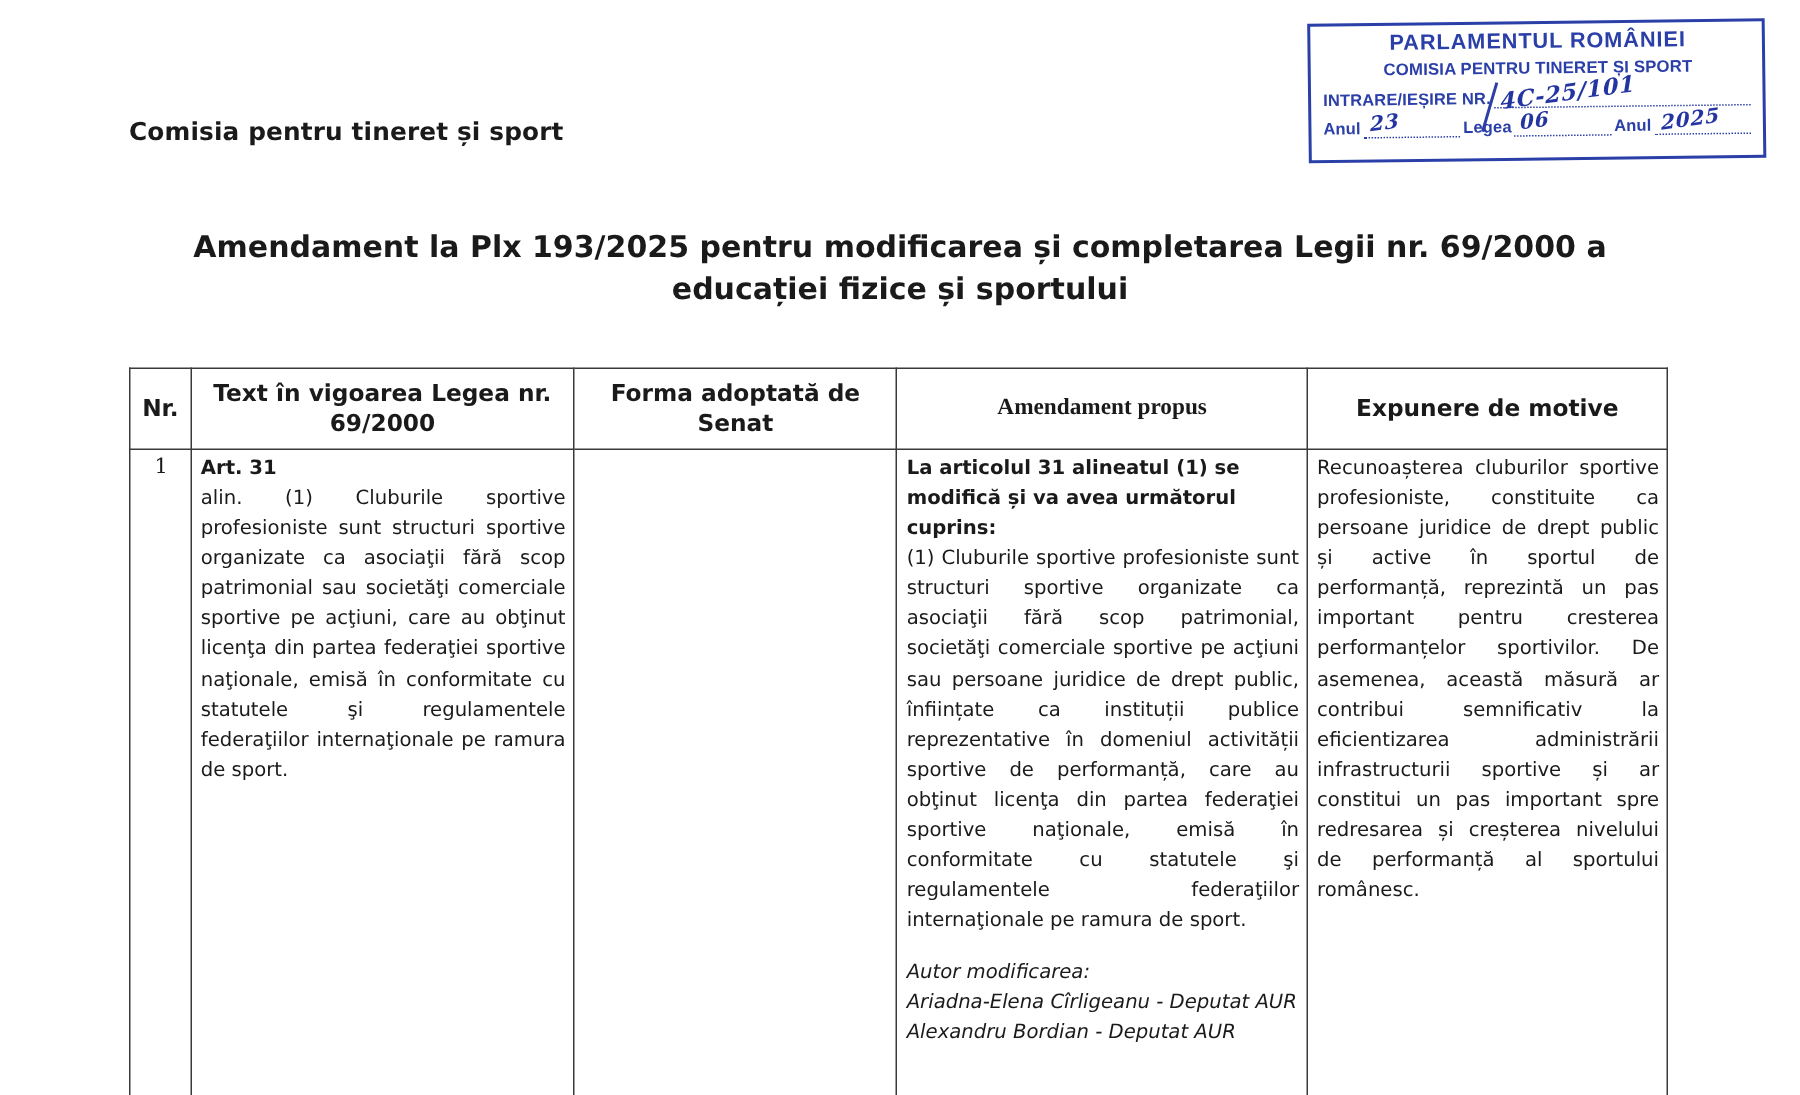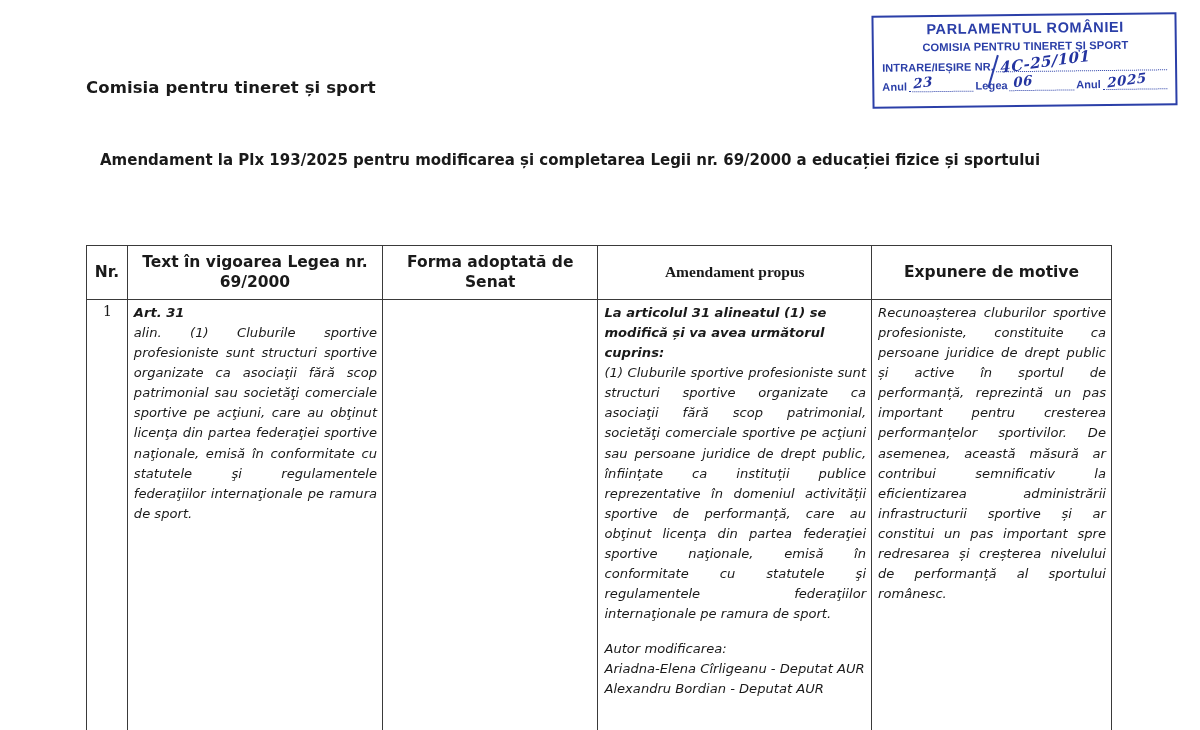--- a/index.html
+++ b/index.html
@@ -95,21 +95,22 @@
     top: 78px;
     font-size: 16.5px;
     font-weight: bold;
     letter-spacing: 0.1px;
   }
   .doc-title {
     position: absolute;
     left: 100px;
     top: 150px;
     width: 1000px;
-    font-size: 15px;
+    text-align: center;
+    font-size: 20px;
     font-weight: bold;
     line-height: 1.42;
   }
 
   
   table.amend {
     position: absolute;
     left: 86px;
     top: 245px;
     width: 1026px;
@@ -145,21 +146,20 @@
   td.body-cell {
     font-size: 13.1px;
     line-height: 1.53;
     text-align: justify;
     text-justify: inter-word;
     hyphens: none;
   }
   td.body-cell p {
     margin: 0;
     text-align: justify;
-    font-style: italic;
   }
   .lead {
     font-weight: bold;
     text-align: left !important;
   }
   .nojust { text-align: center; }
   .author-block {
     font-style: italic;
     margin-top: 15px !important;
     text-align: justify;

